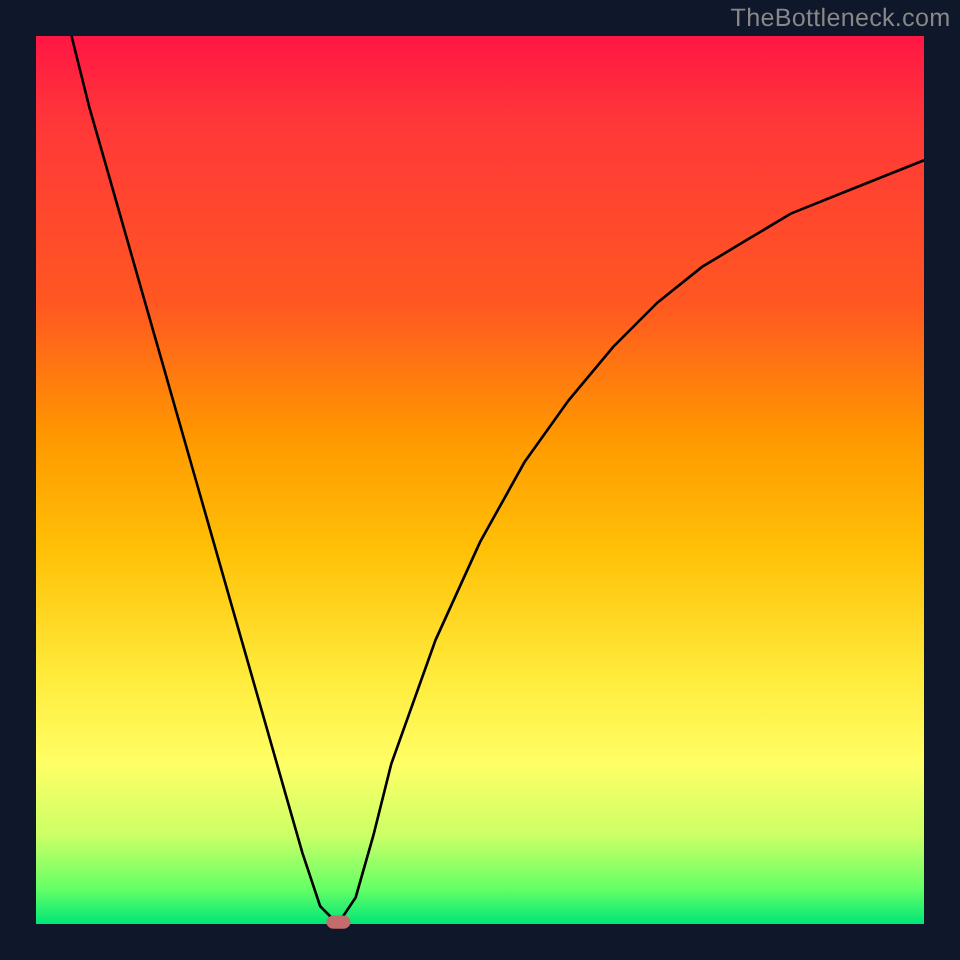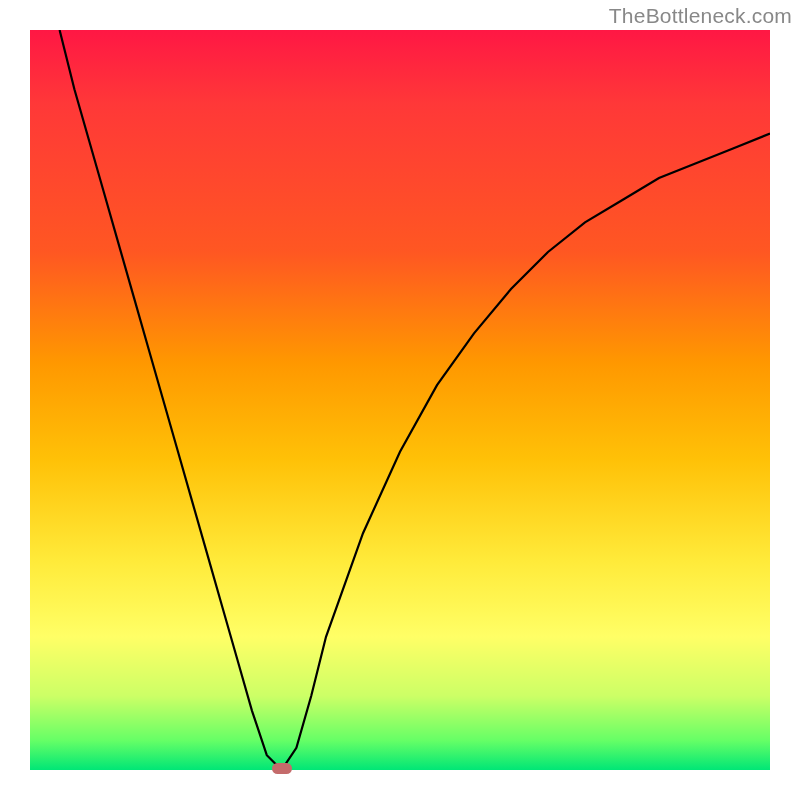--- a/index.html
+++ b/index.html
@@ -7,21 +7,21 @@
     width: 800px;
     height: 800px;
     background: #000;
     position: relative;
     overflow: hidden;
     font-family: Arial, Helvetica, sans-serif;
   }
   .frame {
     position: absolute;
     inset: 0;
-    background: #ffffff;
+    background: #0f172a;
   }
   .plot-area {
     position: absolute;
     left: 30px;
     top: 30px;
     width: 740px;
     height: 740px;
     background: linear-gradient(
       to bottom,
       #ff1744 0%,

